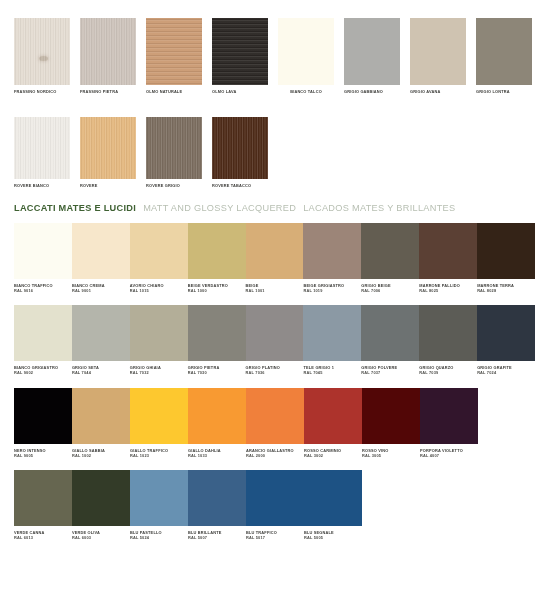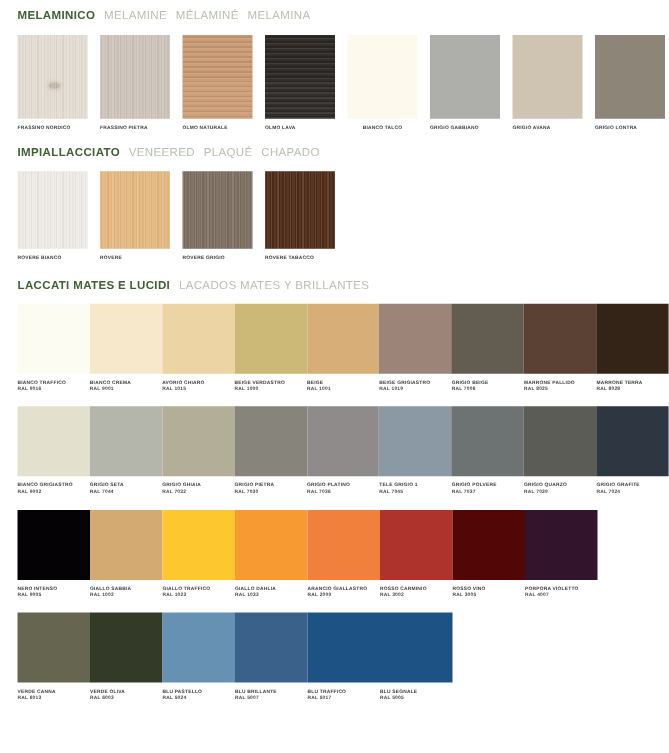--- a/index.html
+++ b/index.html
@@ -89,26 +89,20 @@
     overflow: visible;
   }
   .lbl .ral { display: block; color: #4a4a46; }
 </style>
 </head>
 <body>
 
 <div class="page">
 
   <div style="height:7px"></div>
-  <div class="section-head">
-    <span class="sh-it">MELAMINICO</span>
-    <span class="sh-tr">MELAMINE</span>
-    <span class="sh-tr">MÉLAMINÉ</span>
-    <span class="sh-tr">MELAMINA</span>
-  </div>
 
   <div style="height:11px"></div>
   <div class="row">
 
     <div class="cell" style="width:56px;margin-right:10px">
       <div class="chip grain-v knot" style="height:67px;background:#e4dcd2"></div>
       <div class="lbl">
         <span>FRASSINO NORDICO</span>
       </div>
     </div>
@@ -157,26 +151,20 @@
 
     <div class="cell" style="width:56px">
       <div class="chip" style="height:67px;background:#8d8678"></div>
       <div class="lbl">
         <span>GRIGIO LONTRA</span>
       </div>
     </div>
   </div>
 
   <div style="height:13px"></div>
-  <div class="section-head">
-    <span class="sh-it">IMPIALLACCIATO</span>
-    <span class="sh-tr">VENEERED</span>
-    <span class="sh-tr">PLAQUÉ</span>
-    <span class="sh-tr">CHAPADO</span>
-  </div>
 
   <div style="height:10px"></div>
   <div class="row">
 
     <div class="cell" style="width:56px;margin-right:10px">
       <div class="chip grain-v" style="height:62px;background:#eeebe6"></div>
       <div class="lbl">
         <span>ROVERE BIANCO</span>
       </div>
     </div>
@@ -199,20 +187,21 @@
       <div class="chip grain-v" style="height:62px;background:#4e2b18"></div>
       <div class="lbl">
         <span>ROVERE TABACCO</span>
       </div>
     </div>
   </div>
 
   <div style="height:15px"></div>
   <div class="section-head">
     <span class="sh-it">LACCATI MATES E LUCIDI</span>
+    <span class="sh-tr">MATT AND GLOSSY LACQUERED</span>
     <span class="sh-tr">LACADOS MATES Y BRILLANTES</span>
   </div>
 
   <div style="height:10px"></div>
 
   <div class="row">
     <div class="cell" style="width:58px">
       <div class="chip" style="height:56px;background:#fdfcf2"></div>
       <div class="lbl">
         <span>BIANCO TRAFFICO</span>

